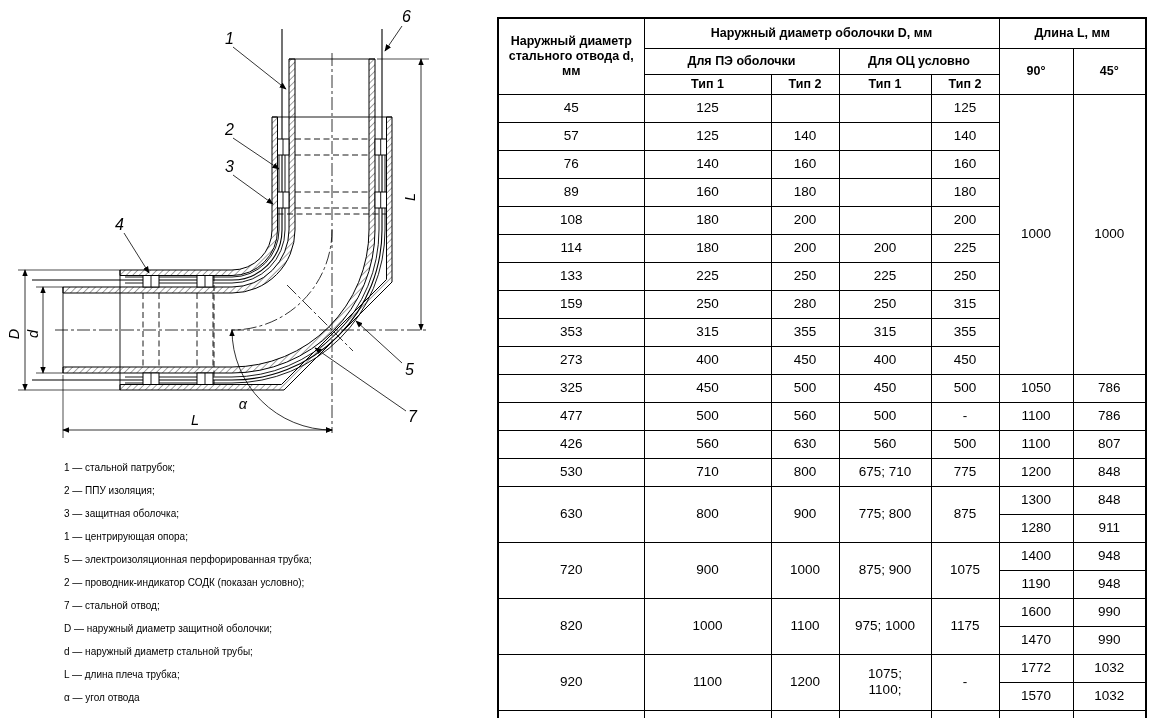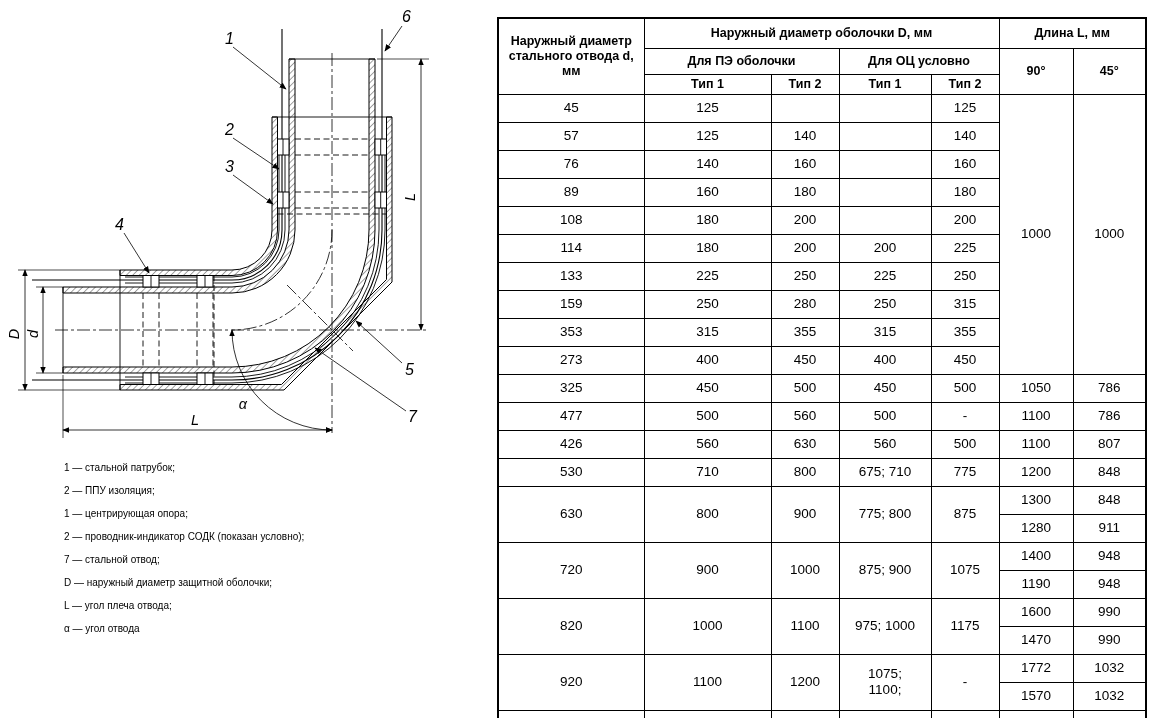--- a/index.html
+++ b/index.html
@@ -156,25 +156,28 @@
     <text class="callout-num" x="225" y="172">3</text>
     <text class="callout-num" x="115" y="230">4</text>
     <text class="callout-num" x="405" y="375">5</text>
     <text class="callout-num" x="402" y="22">6</text>
     <text class="callout-num" x="408" y="422">7</text>
   </svg>
 
   <div class="legend">
       <div class="legend-line">1 — стальной патрубок;</div>
       <div class="legend-line">2 — ППУ изоляция;</div>
+      <div class="legend-line">3 — защитная оболочка;</div>
       <div class="legend-line">1 — центрирующая опора;</div>
+      <div class="legend-line">5 — электроизоляционная перфорированная трубка;</div>
       <div class="legend-line">2 — проводник-индикатор СОДК (показан условно);</div>
       <div class="legend-line">7 — стальной отвод;</div>
       <div class="legend-line">D — наружный диаметр защитной оболочки;</div>
-      <div class="legend-line">L — угол плеча отвода;</div>
+      <div class="legend-line">d — наружный диаметр стальной трубы;</div>
+      <div class="legend-line">L — длина плеча трубка;</div>
       <div class="legend-line">α — угол отвода</div>
     </div>
 </div>
 
 <table class="dim-table">
   <colgroup>
     <col style="width:146px">
       <col style="width:127px">
       <col style="width:68px">
     <col style="width:92px">

